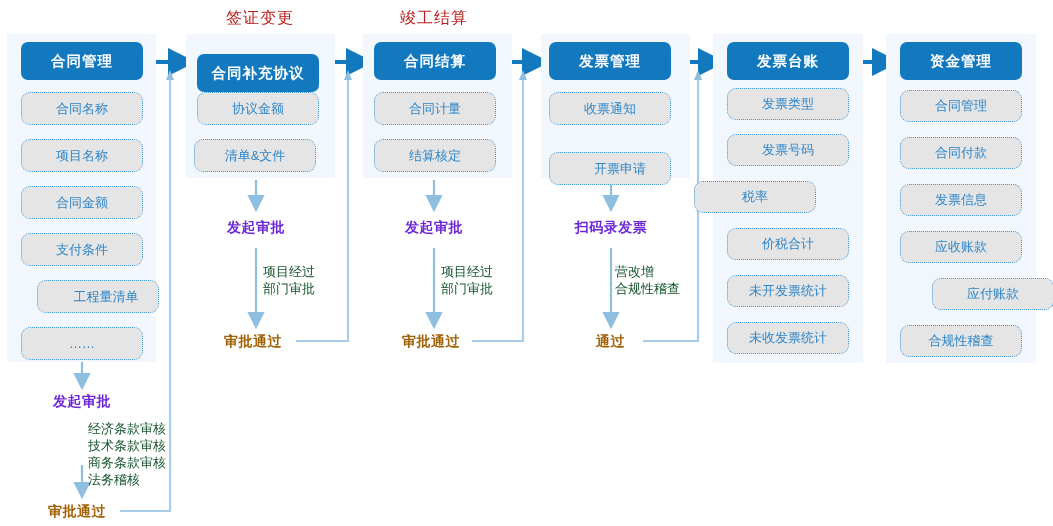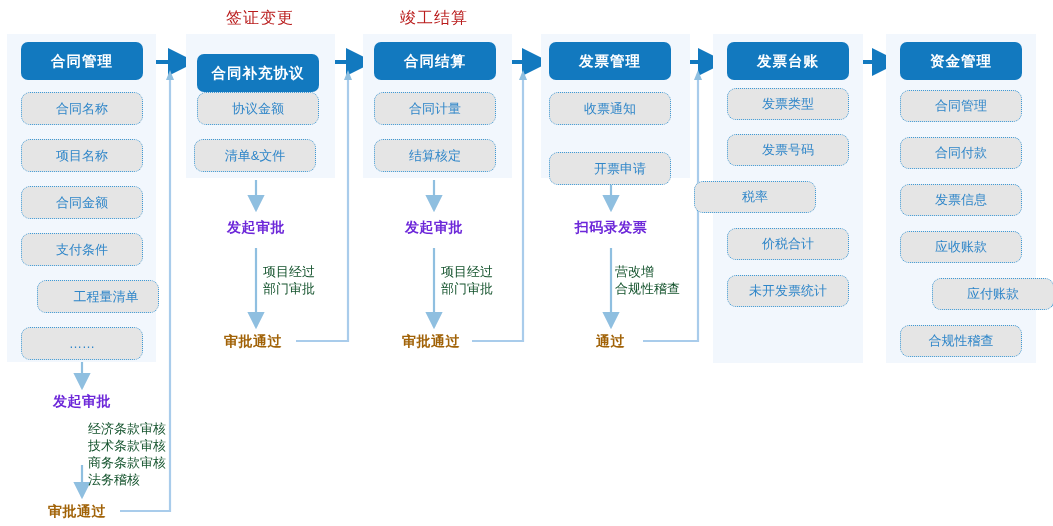--- a/index.html
+++ b/index.html
@@ -171,20 +171,21 @@
 合规性稽查</div>
   <div class="flow-pass" style="left:596px;top:333px;">通过</div>
 
   <div class="panel" style="left:713px;top:34px;width:150px;height:329px;"></div>
   <div class="phead" style="left:727px;top:42px;width:122px;height:38px;">发票台账</div>
   <div class="pitem" style="left:727px;top:88px;width:122px;height:32px;">发票类型</div>
   <div class="pitem" style="left:727px;top:134px;width:122px;height:32px;">发票号码</div>
   <div class="pitem" style="left:694px;top:181px;width:122px;height:32px;text-align:right;">税率</div>
   <div class="pitem" style="left:727px;top:228px;width:122px;height:32px;">价税合计</div>
   <div class="pitem" style="left:727px;top:275px;width:122px;height:32px;">未开发票统计</div>
+  <div class="pitem" style="left:727px;top:322px;width:122px;height:32px;">未收发票统计</div>
 
   <div class="panel" style="left:886px;top:34px;width:150px;height:329px;"></div>
   <div class="phead" style="left:900px;top:42px;width:122px;height:38px;">资金管理</div>
   <div class="pitem" style="left:900px;top:90px;width:122px;height:32px;">合同管理</div>
   <div class="pitem" style="left:900px;top:137px;width:122px;height:32px;">合同付款</div>
   <div class="pitem" style="left:900px;top:184px;width:122px;height:32px;">发票信息</div>
   <div class="pitem" style="left:900px;top:231px;width:122px;height:32px;">应收账款</div>
   <div class="pitem" style="left:900px;top:278px;width:122px;height:32px;margin-left:32px;">应付账款</div>
   <div class="pitem" style="left:900px;top:325px;width:122px;height:32px;">合规性稽查</div>
 

